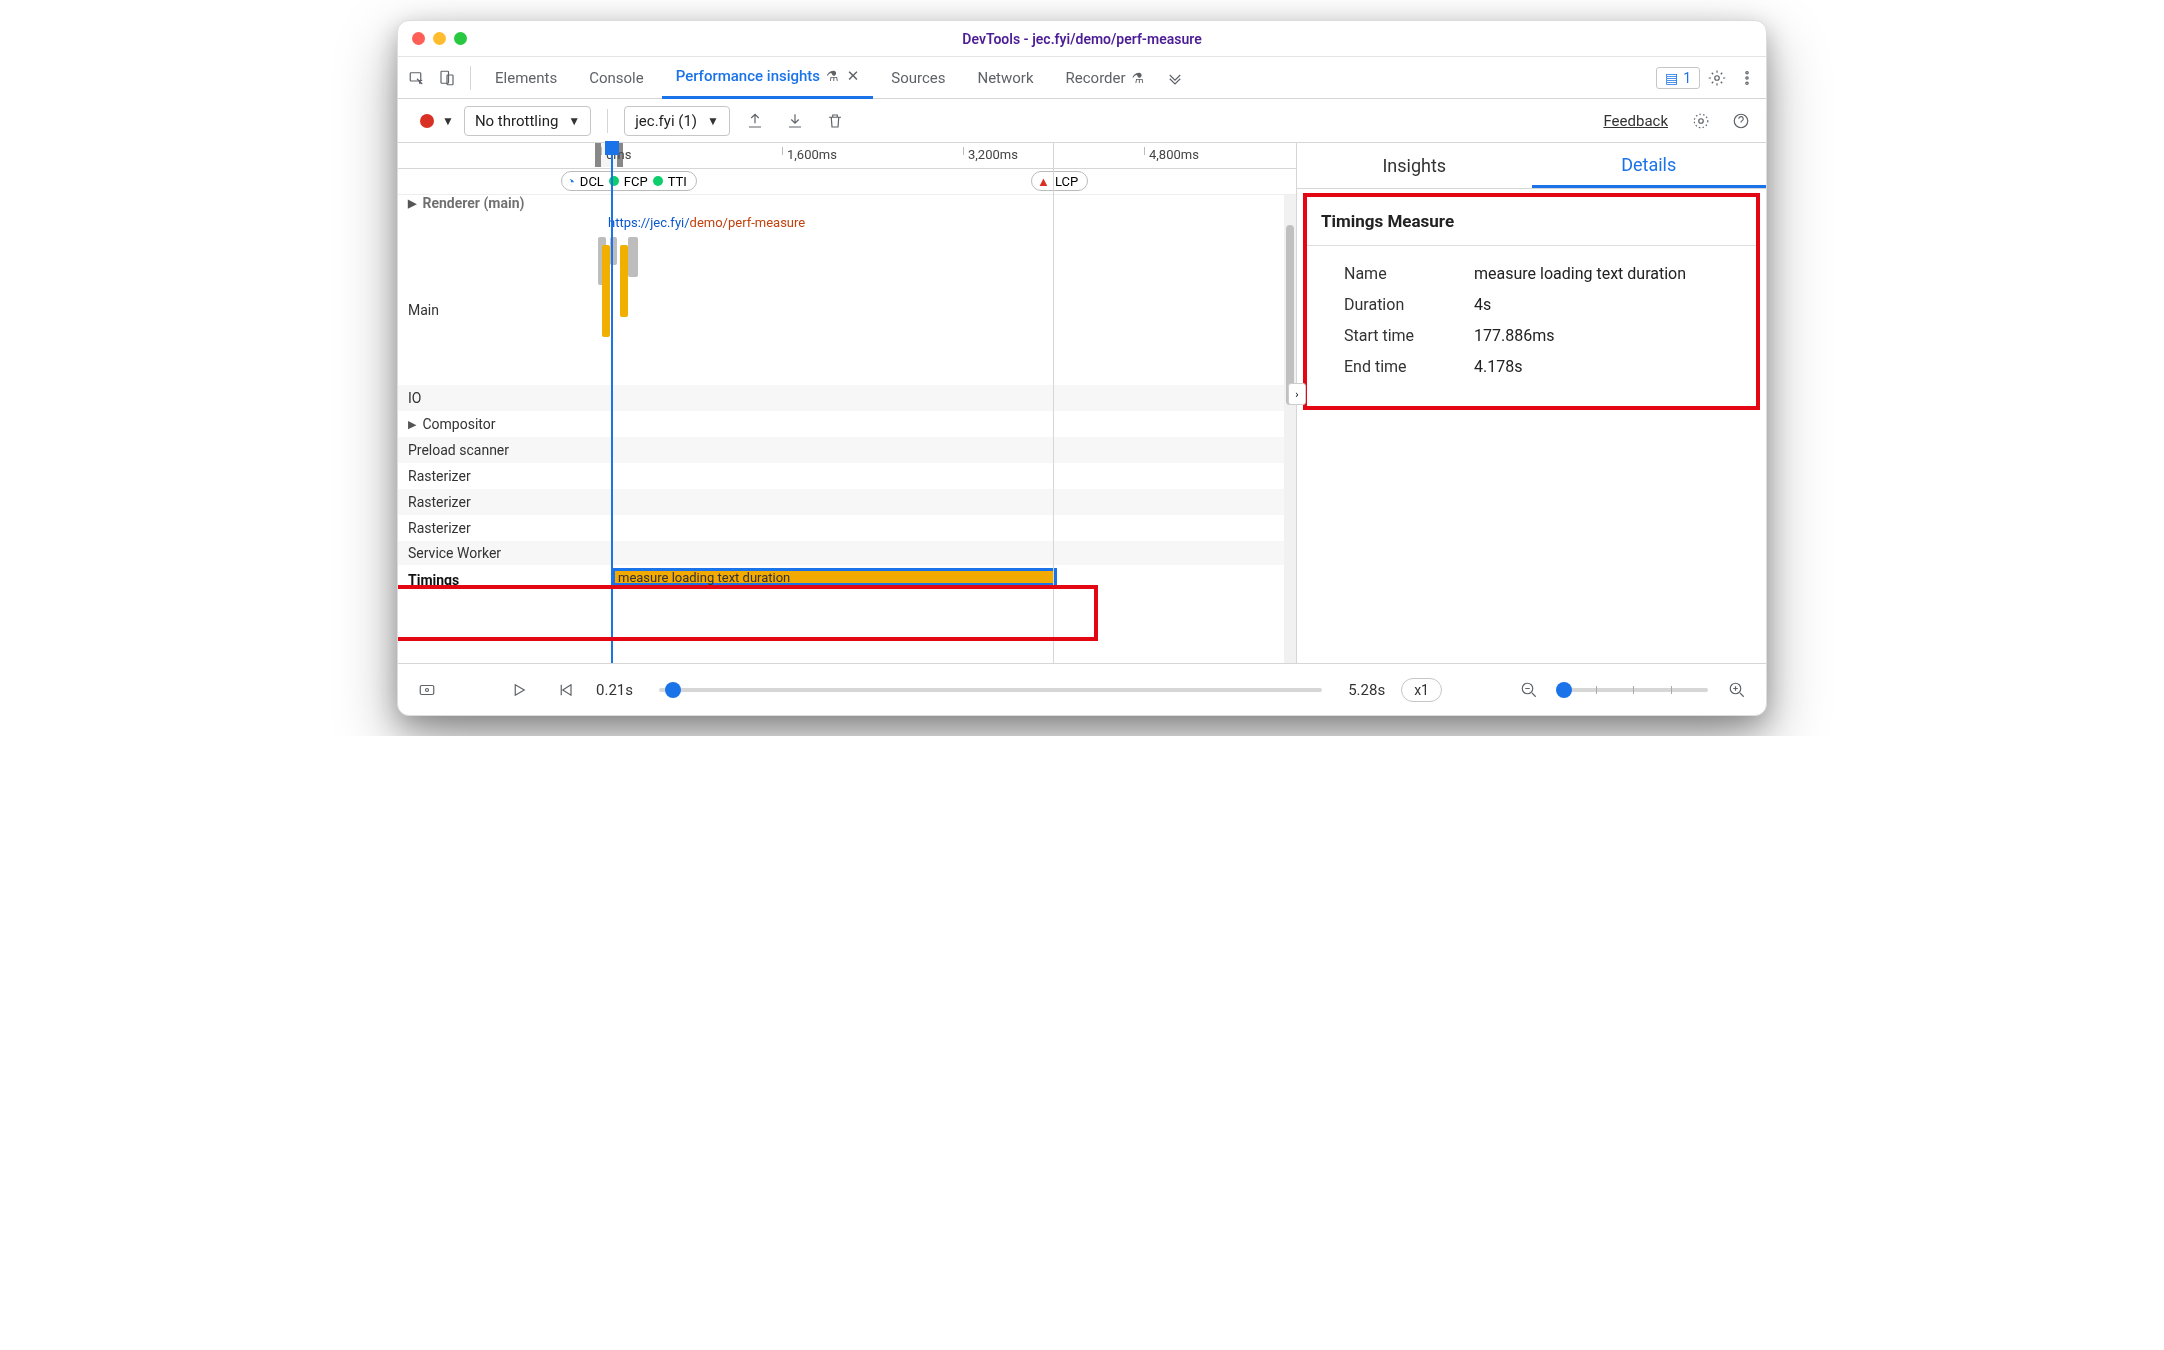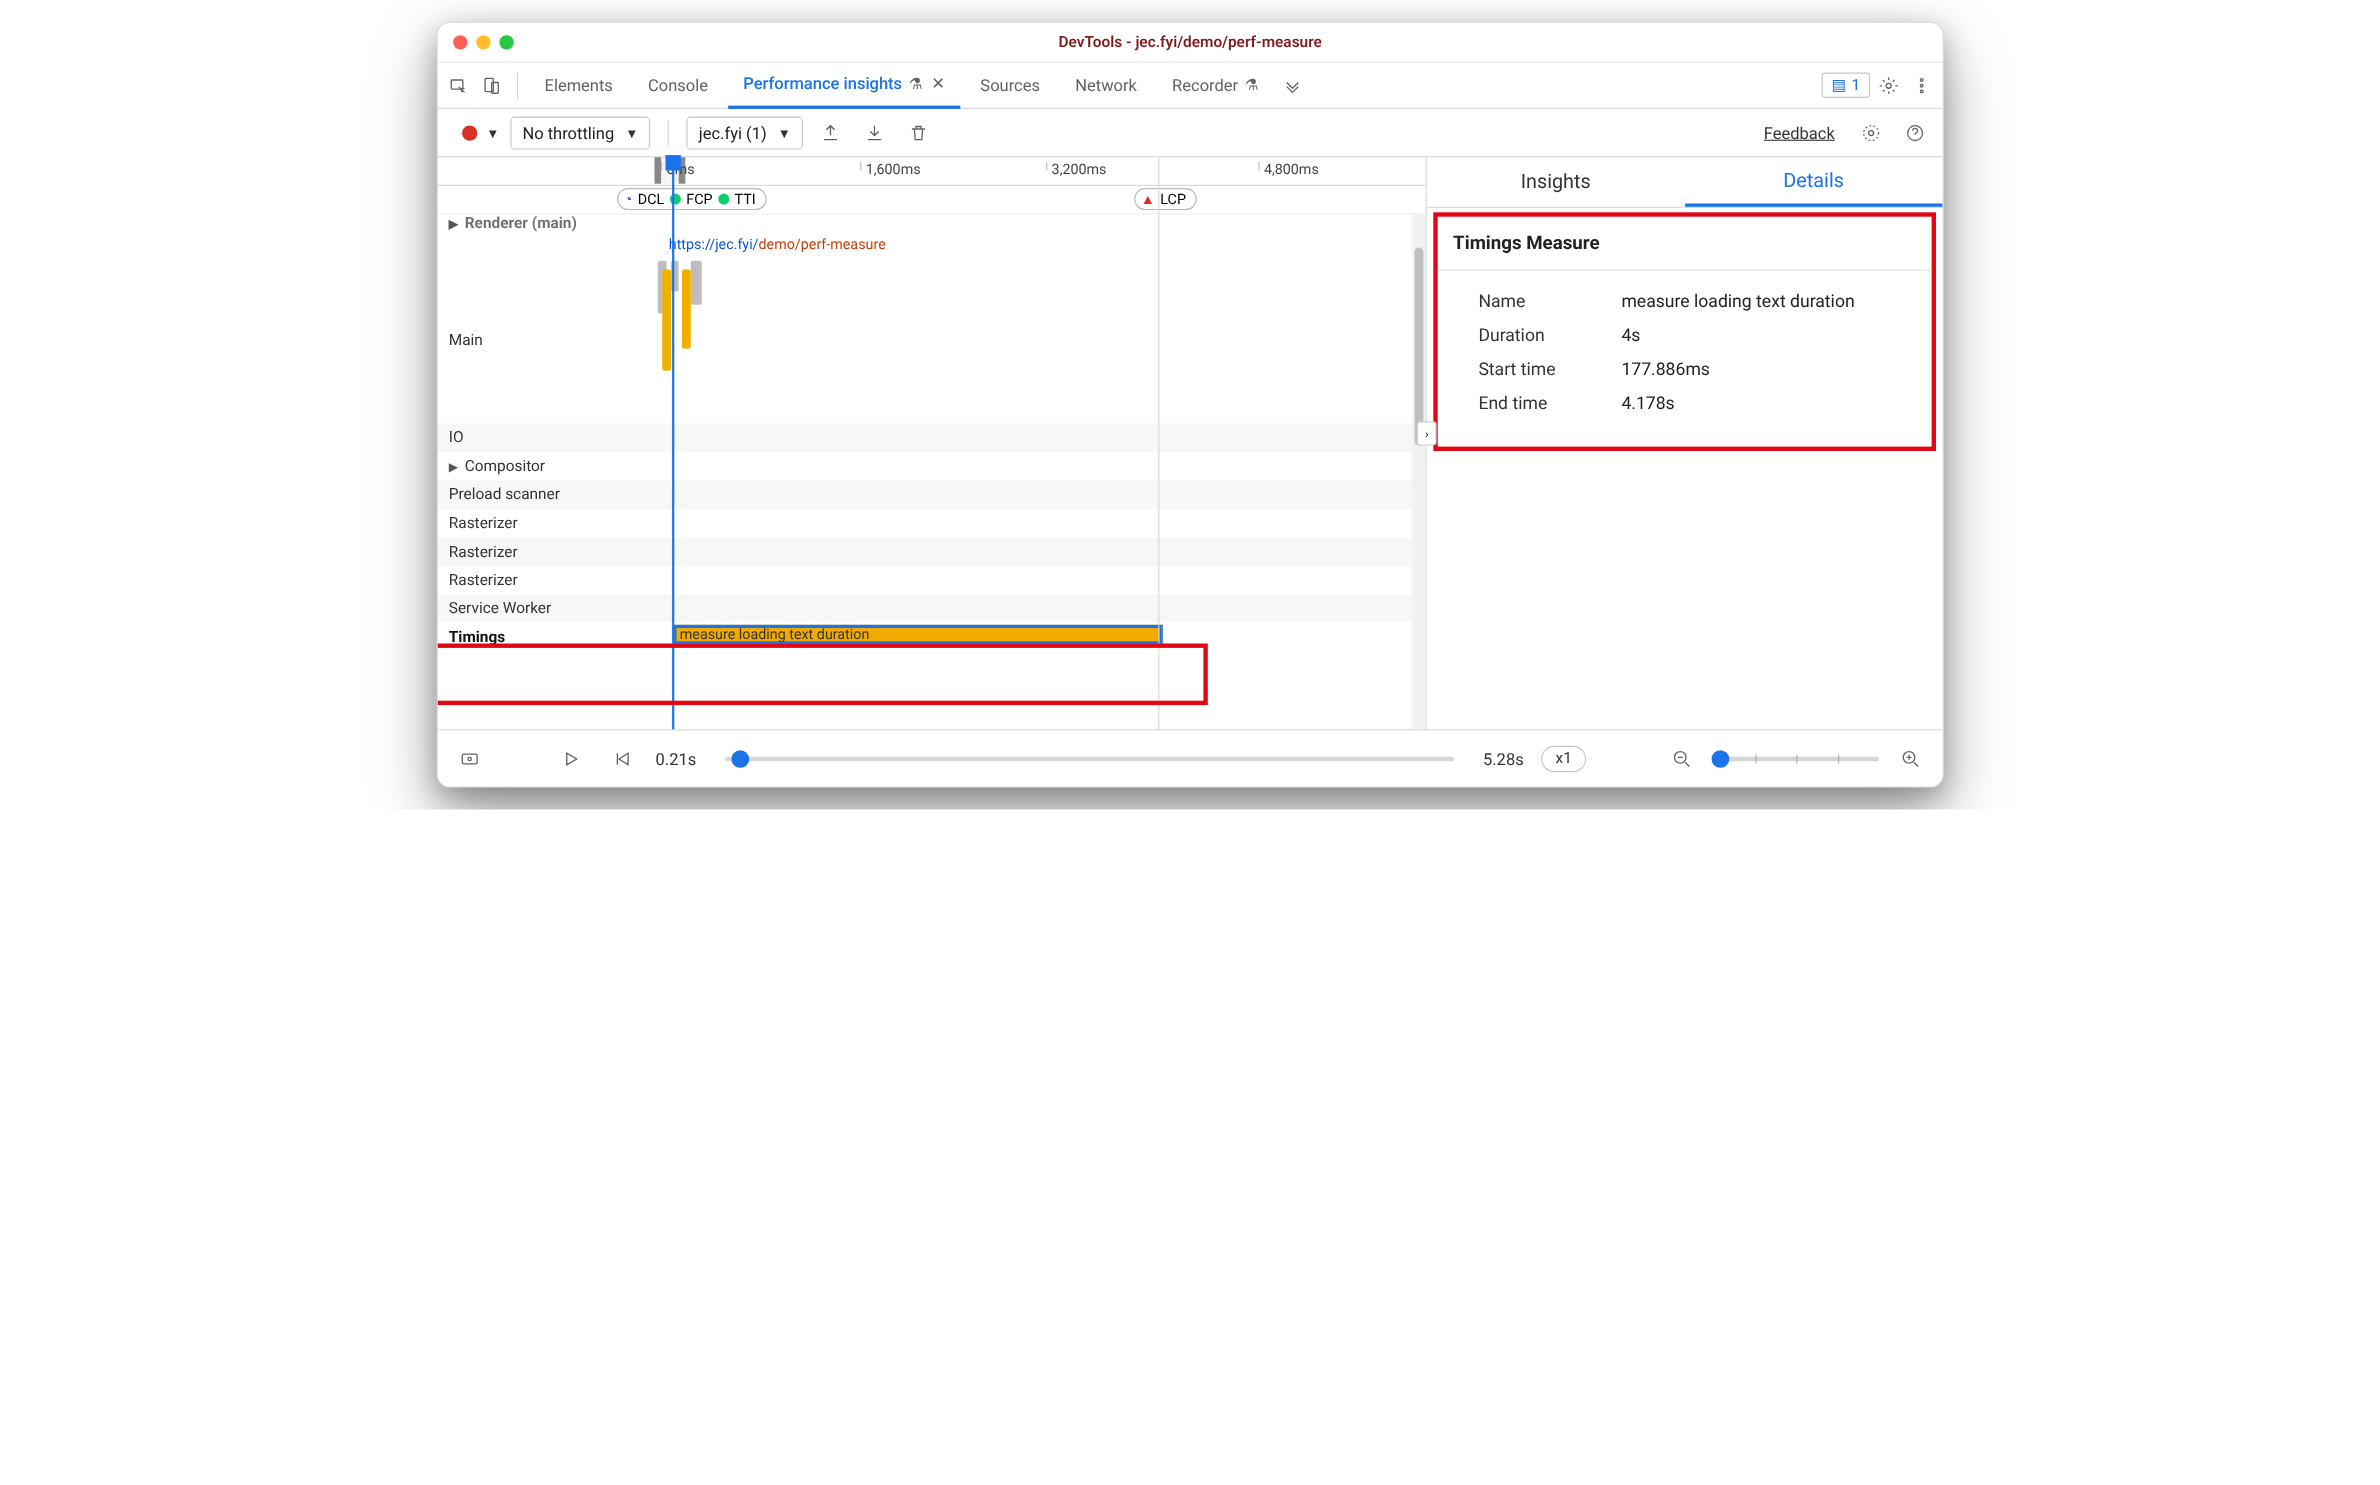--- a/index.html
+++ b/index.html
@@ -16,21 +16,21 @@
     height: 36px;
     display:flex;
     align-items:center;
     padding: 0 14px;
     border-bottom:1px solid #e4e4e4;
     position:relative;
   }
   .traffic { display:flex; gap:8px; }
   .dot { width:13px; height:13px; border-radius:50%; }
   .dot.red{background:#ff5f57;} .dot.yellow{background:#febc2e;} .dot.green{background:#28c840;}
-  .titletext{ position:absolute; left:0; right:0; text-align:center; font-size:14px; font-weight:600; color:#7f1d1d; pointer-events:none;}
+  .titletext{ position:absolute; left:0; right:0; text-align:center; font-size:14px; font-weight:600; color:#4c1d95; pointer-events:none;}
   .tabs-row{
     display:flex; align-items:center; height:42px; border-bottom:1px solid #d6d6d6; padding:0 6px; gap:4px;
   }
   .tool-icon{ width:26px; height:26px; display:flex;align-items:center;justify-content:center; color:#5f6368; border-radius:4px;}
   .tool-icon svg{width:18px;height:18px;stroke:#5f6368;fill:none;stroke-width:1.6;}
   .tab{ padding:0 14px; height:42px; display:flex;align-items:center; color:#5f6368; font-size:15px; gap:6px; position:relative;}
   .tab.active{ color:#1a73e8; border-bottom:3px solid #1a73e8; font-weight:500;}
   .tab .flask{ font-size:14px; color:#5f6368;}
   .tab .close{ font-size:15px; color:#5f6368; margin-left:2px;}
   .vsep{ width:1px; height:24px; background:#d6d6d6; margin:0 6px;}
@@ -208,21 +208,21 @@
 
   <div class="main-area">
 
     <div class="left">
 
       <div class="ruler">
         <div class="ruler-spacer"></div>
         <div class="overview-bracket"></div>
         <div class="tick" style="left:203px">0ms</div>
         <div class="tick" style="left:384px">1,600ms</div>
-        <div class="tick" style="left:553px">3,200ms</div>
+        <div class="tick" style="left:565px">3,200ms</div>
         <div class="tick" style="left:746px">4,800ms</div>
       </div>
 
       <div class="overview-row">
         <div class="pill" style="left:163px">
           <span style="color:#1a73e8;font-weight:700">◔</span>
           <span>DCL</span>
           <span class="mdot" style="background:#0cce6b"></span>
           <span>FCP</span>
           <span class="mdot" style="background:#0cce6b"></span>

